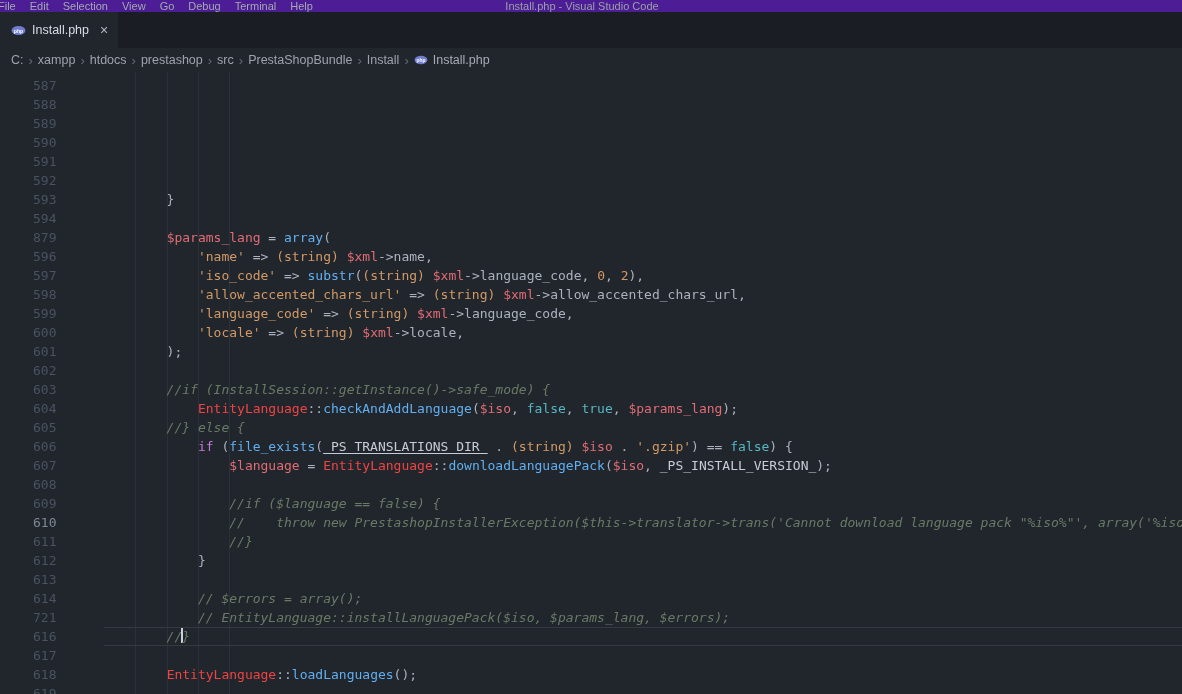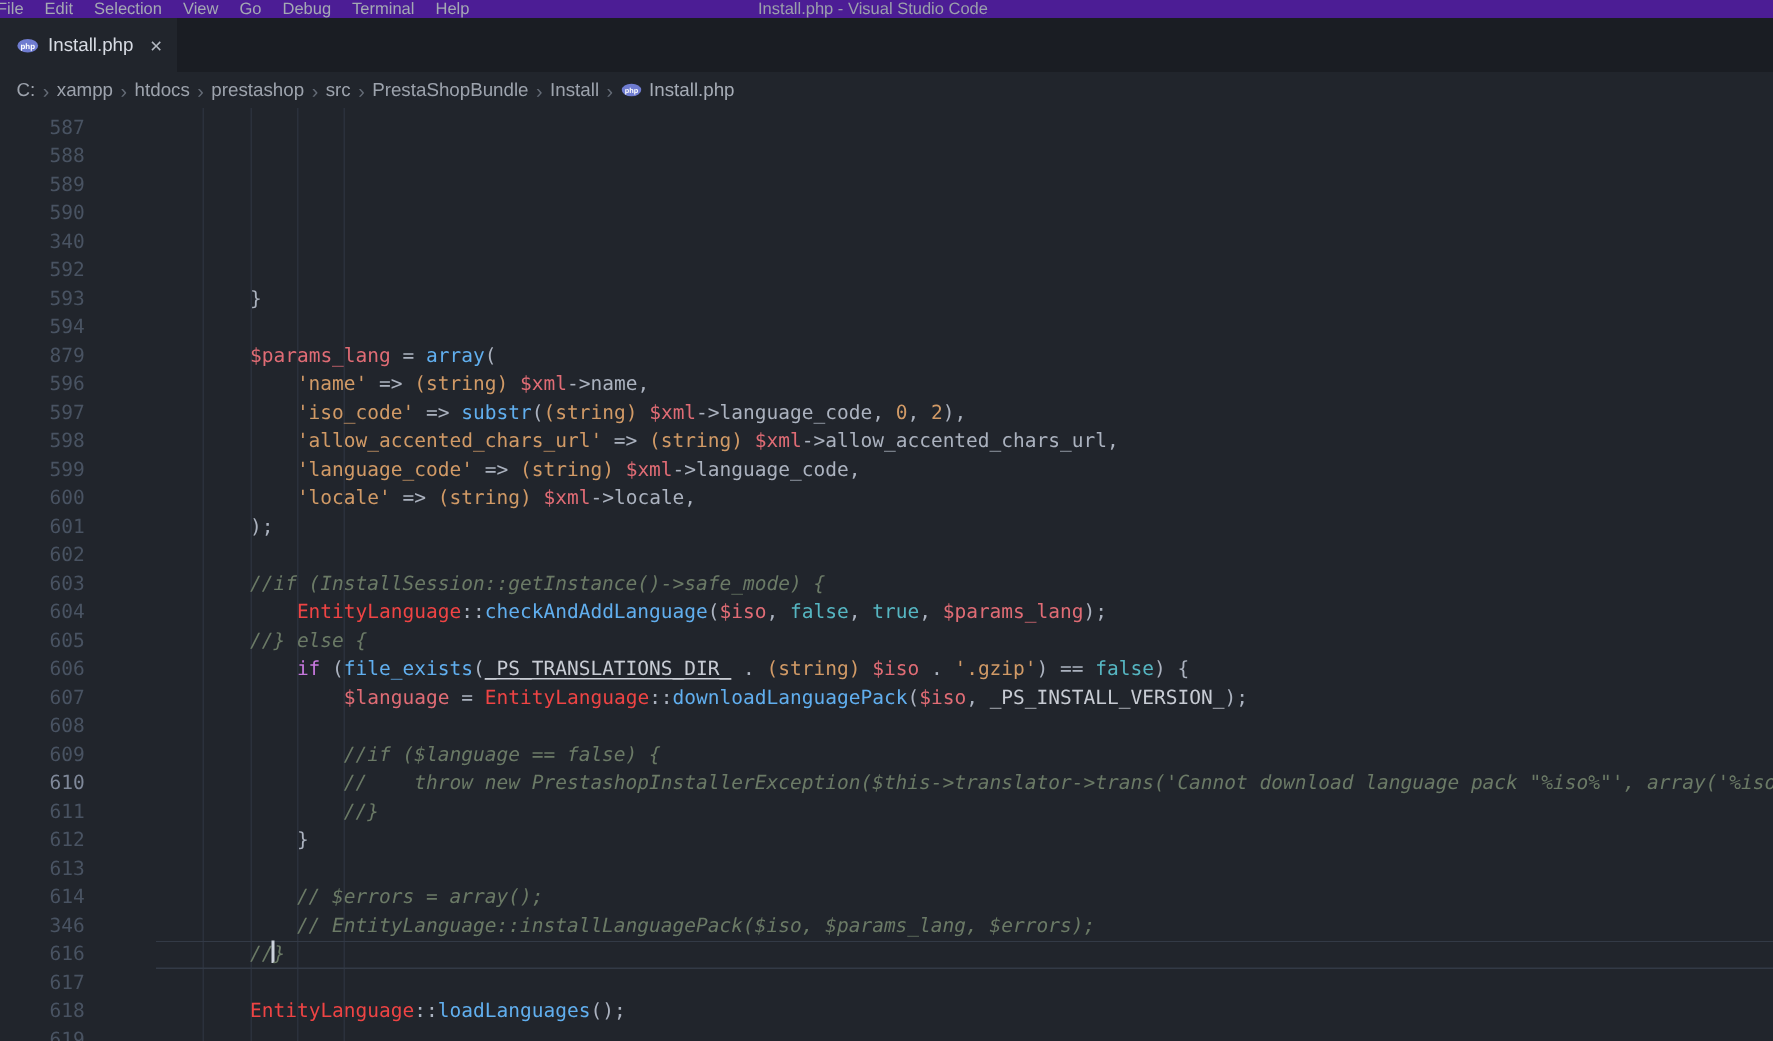--- a/index.html
+++ b/index.html
@@ -135,21 +135,21 @@
     <span>Install.php</span>
   </span>
 </div>
 
 <div class="editor">
   <div class="gutter">
       <div class="ln">587</div>
       <div class="ln">588</div>
       <div class="ln">589</div>
       <div class="ln">590</div>
-      <div class="ln">340</div>
+      <div class="ln">591</div>
       <div class="ln">592</div>
       <div class="ln">593</div>
       <div class="ln">594</div>
       <div class="ln">879</div>
       <div class="ln">596</div>
       <div class="ln">597</div>
       <div class="ln">598</div>
       <div class="ln">599</div>
       <div class="ln">600</div>
       <div class="ln">601</div>
@@ -159,21 +159,21 @@
       <div class="ln">605</div>
       <div class="ln">606</div>
       <div class="ln">607</div>
       <div class="ln">608</div>
       <div class="ln">609</div>
       <div class="ln active">610</div>
       <div class="ln">611</div>
       <div class="ln">612</div>
       <div class="ln">613</div>
       <div class="ln">614</div>
-      <div class="ln">346</div>
+      <div class="ln">721</div>
       <div class="ln">616</div>
       <div class="ln">617</div>
       <div class="ln">618</div>
       <div class="ln">619</div>
     </div>
   <div class="code">
     <div class="guide g1"></div>
     <div class="guide g2"></div>
     <div class="guide g3"></div>
     <div class="guide g4"></div>

